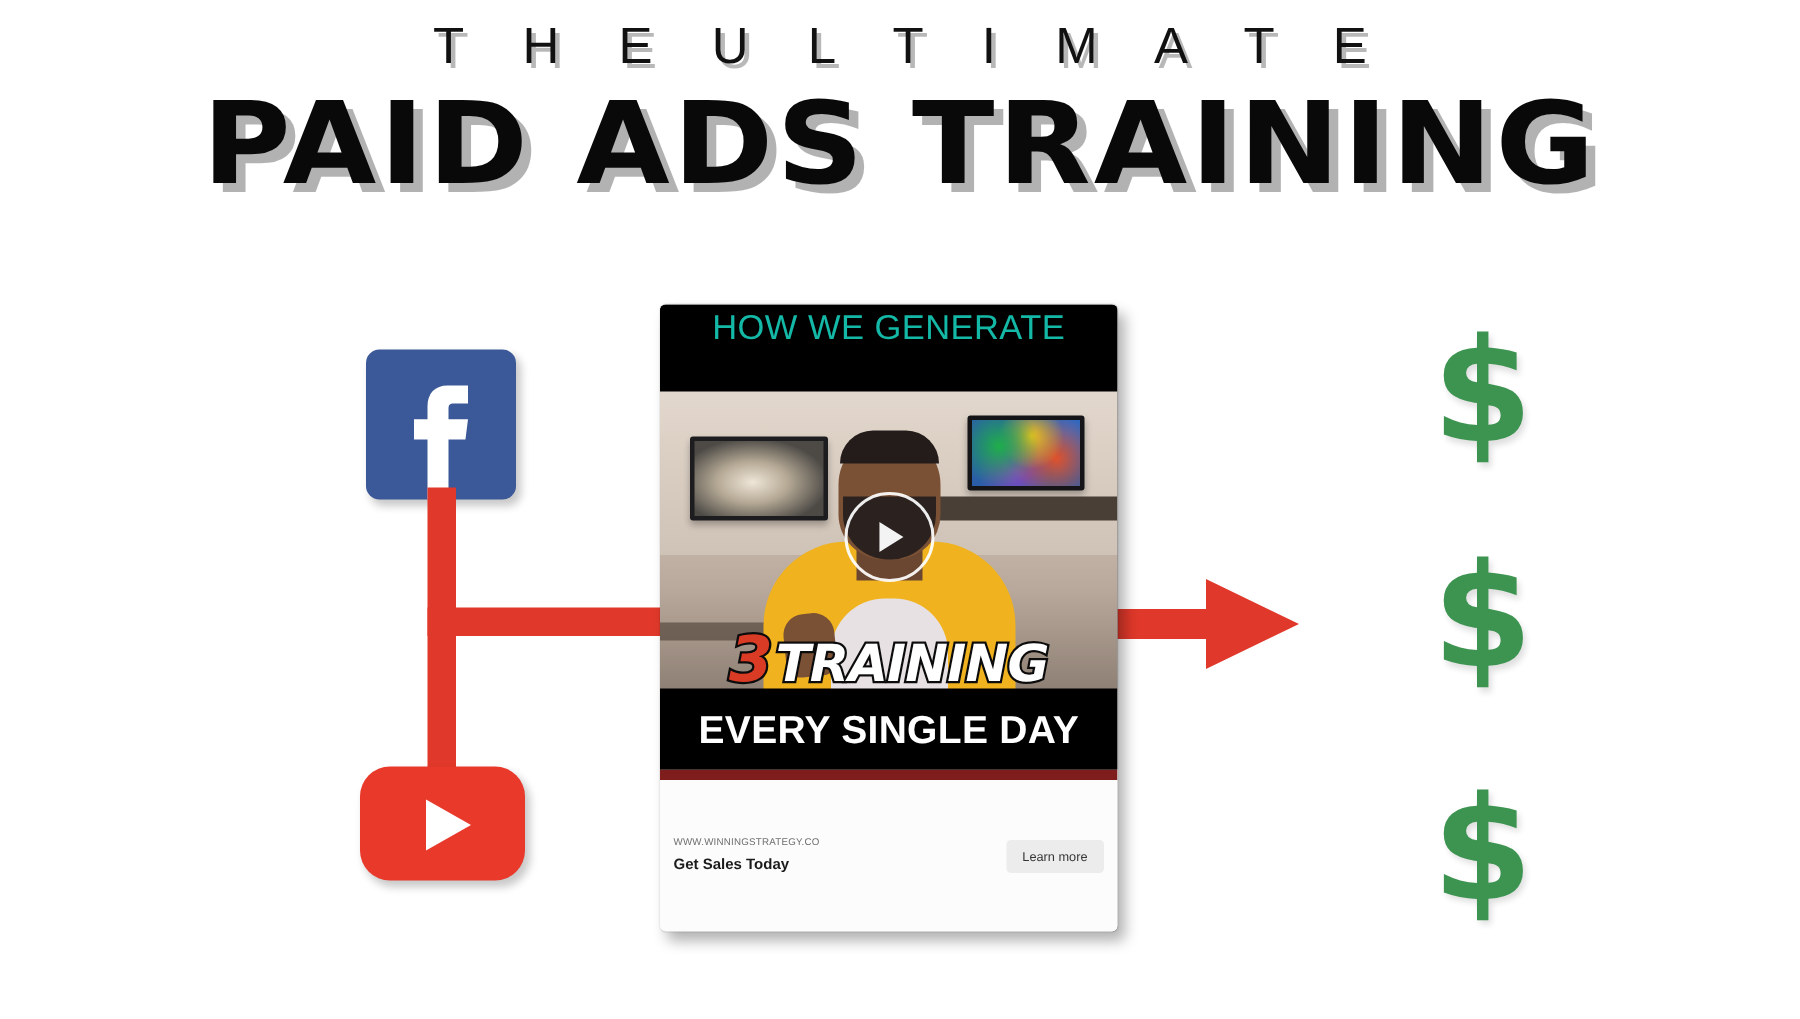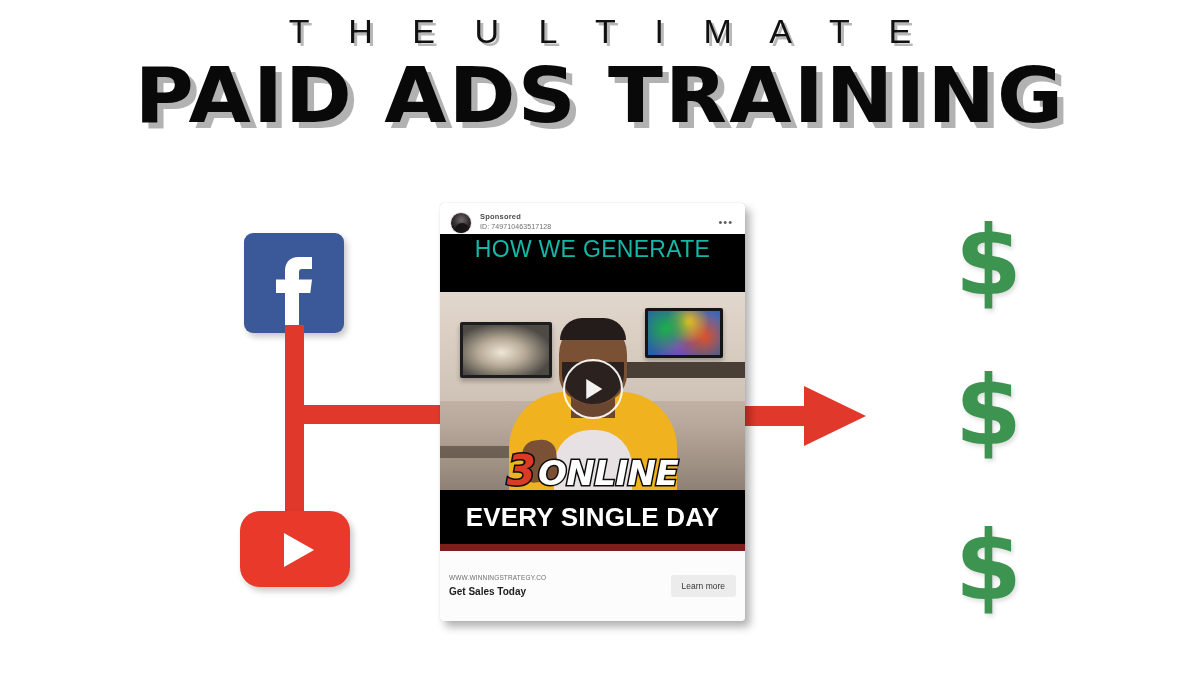--- a/index.html
+++ b/index.html
@@ -496,28 +496,20 @@
       <polygon points="44,22 44,56 74,39" fill="#ffffff"></polygon>
     </svg>
   </div>
 
   <svg class="arrow-right" viewBox="0 0 125 72">
     <path d="M0 26 H62 V6 L124 36 L62 66 V46 H0 Z" fill="#e0392b"></path>
   </svg>
 
   <div class="ad-card">
 
-    <div class="ad-head">
-      <div class="avatar"></div>
-      <div class="head-text">
-        <div class="sponsored">Sponsored</div>
-        <div class="ad-id">ID: 749710463517128</div>
-      </div>
-      <div class="dots">•••</div>
-    </div>
 
 
     <div class="thumb">
 
       <div class="scene">
         <div class="wall-light"></div>
         <div class="tv-left"></div>
         <div class="tv-right"></div>
         <div class="desk"></div>
         <div class="desk2"></div>
@@ -534,21 +526,21 @@
 
       <div class="thumb-top">
         <div class="thumb-top-l1">HOW WE GENERATE</div>
       </div>
 
       <div class="play-btn">
         <div class="play-tri"></div>
       </div>
 
       <div class="reasons">
-        <span class="num">3</span><span class="word">ONLINE</span>
+        <span class="num">3</span><span class="word">TRAINING</span>
       </div>
 
       <div class="thumb-bottom">
         <span>EVERY SINGLE DAY</span>
       </div>
     </div>
 
     <div class="ad-footer">
       <div class="footer-left">
         <div class="footer-url">WWW.WINNINGSTRATEGY.CO</div>

